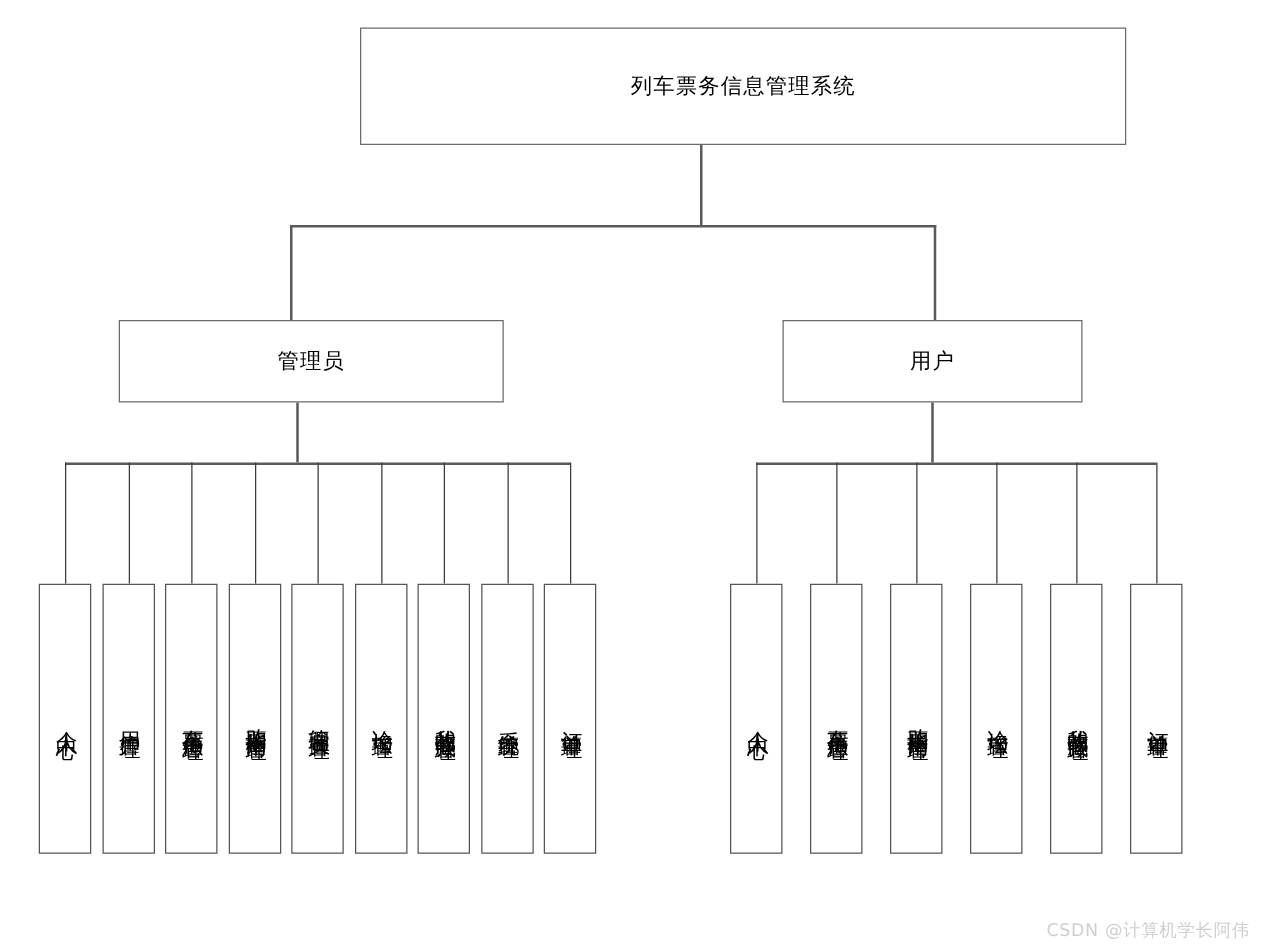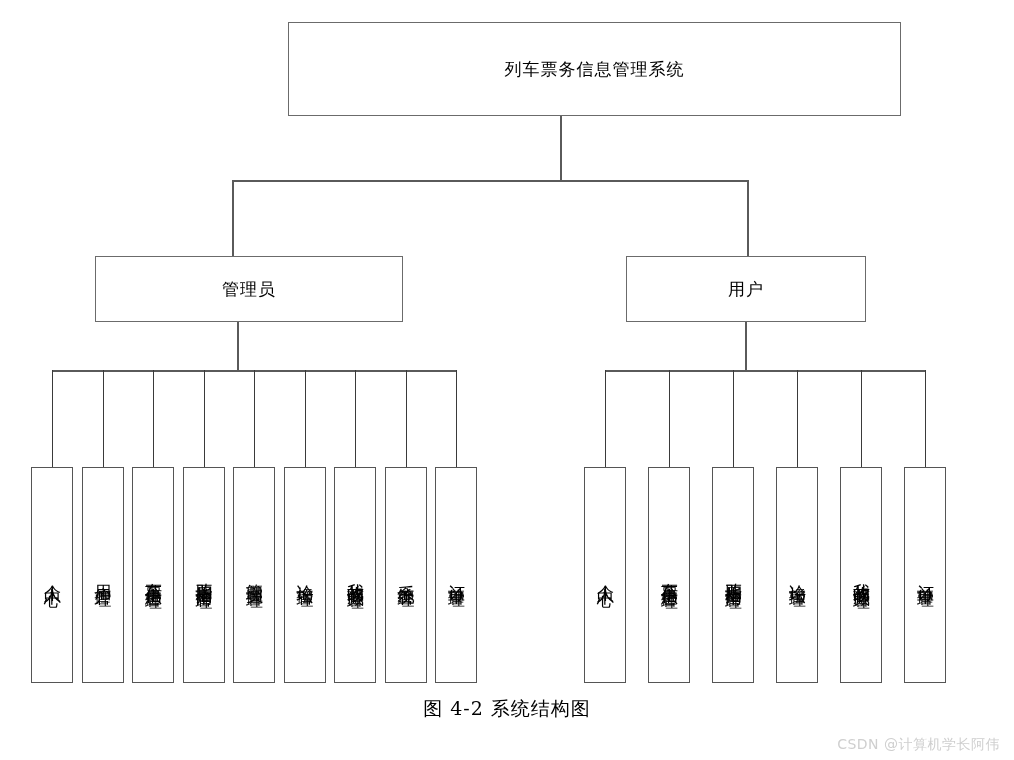--- a/index.html
+++ b/index.html
@@ -188,17 +188,16 @@
         <span class="label-v">论坛管理</span>
       </div>
       <div class="leaf" style="left: 840px; top: 467px; width: 42px; height: 216px;">
         <span class="label-v">我的收藏管理</span>
       </div>
       <div class="leaf" style="left: 904px; top: 467px; width: 42px; height: 216px;">
         <span class="label-v">订单管理</span>
       </div>
     </div>
 
-  <div id="caption">图 4-2  系统结构图</div>
 
   <div id="watermark">CSDN @计算机学长阿伟</div>
 
 </div>
 
 </body></html>

